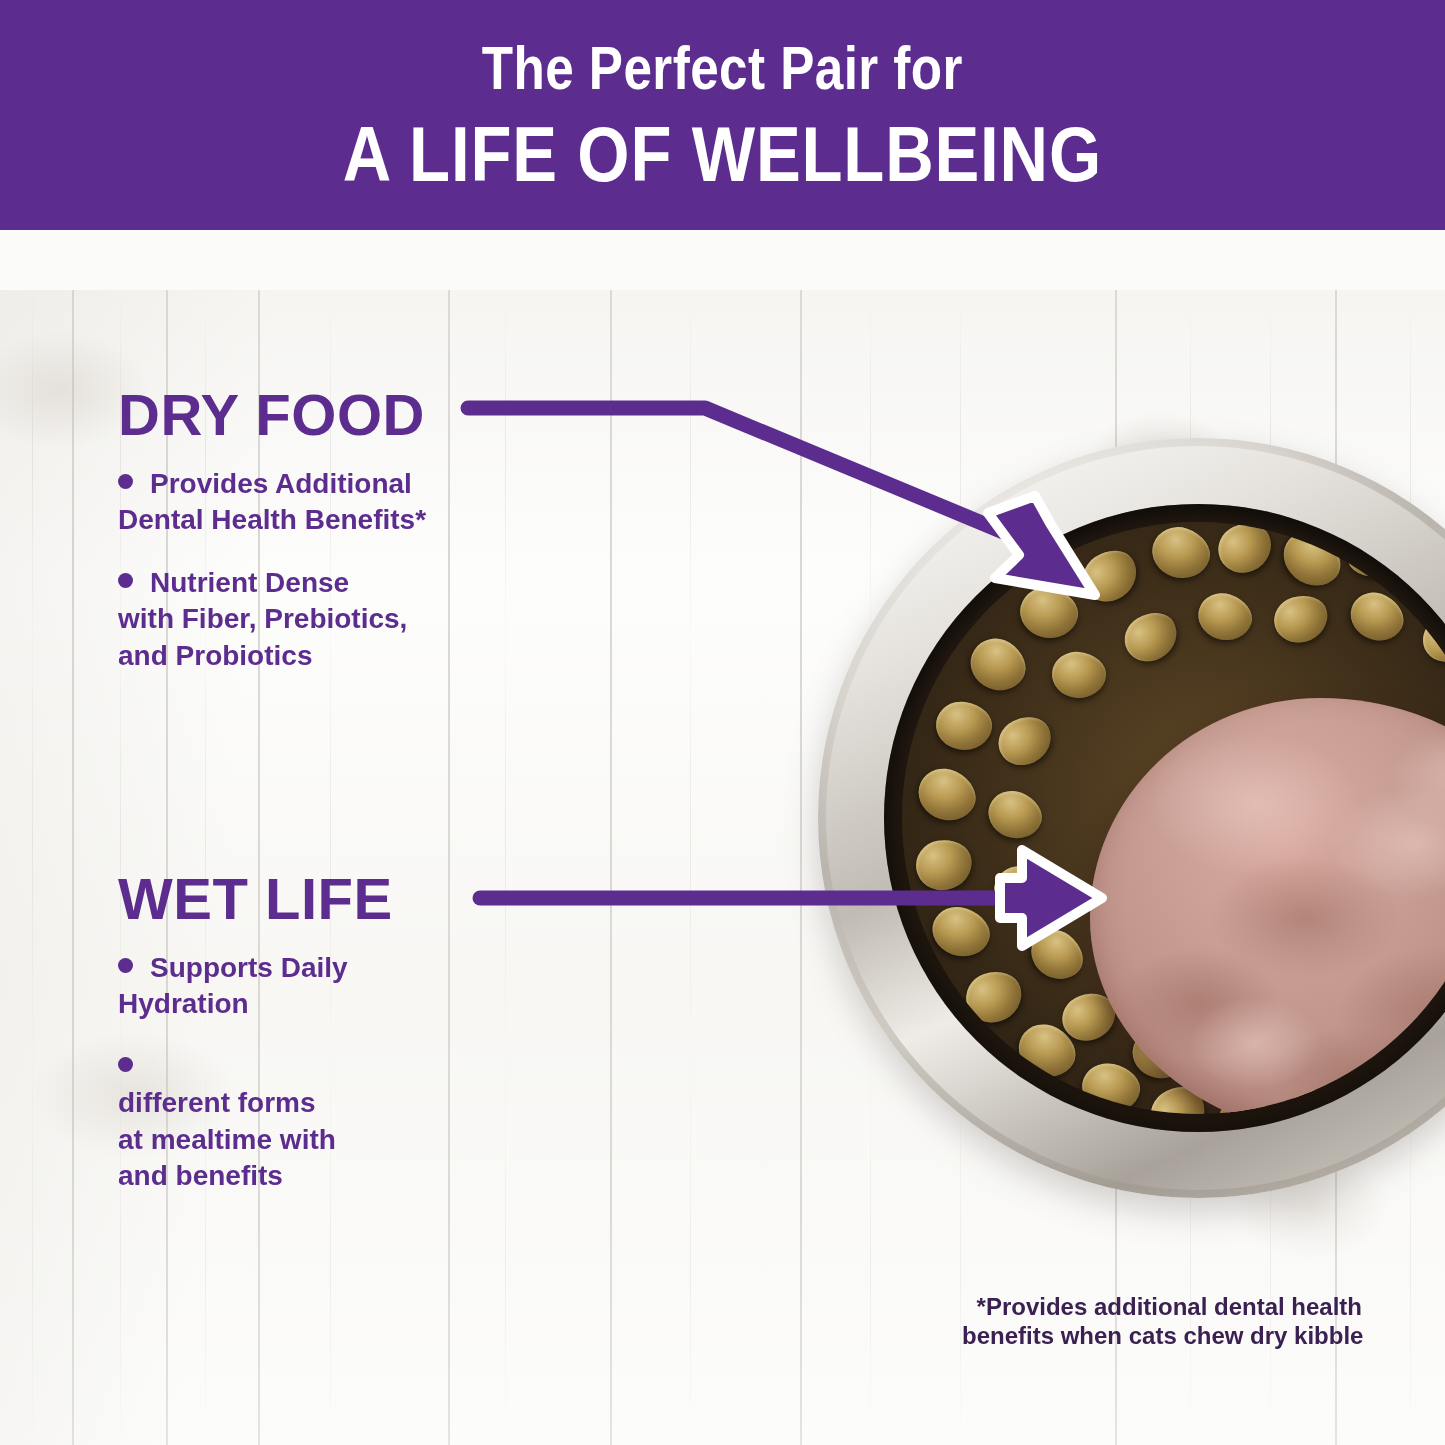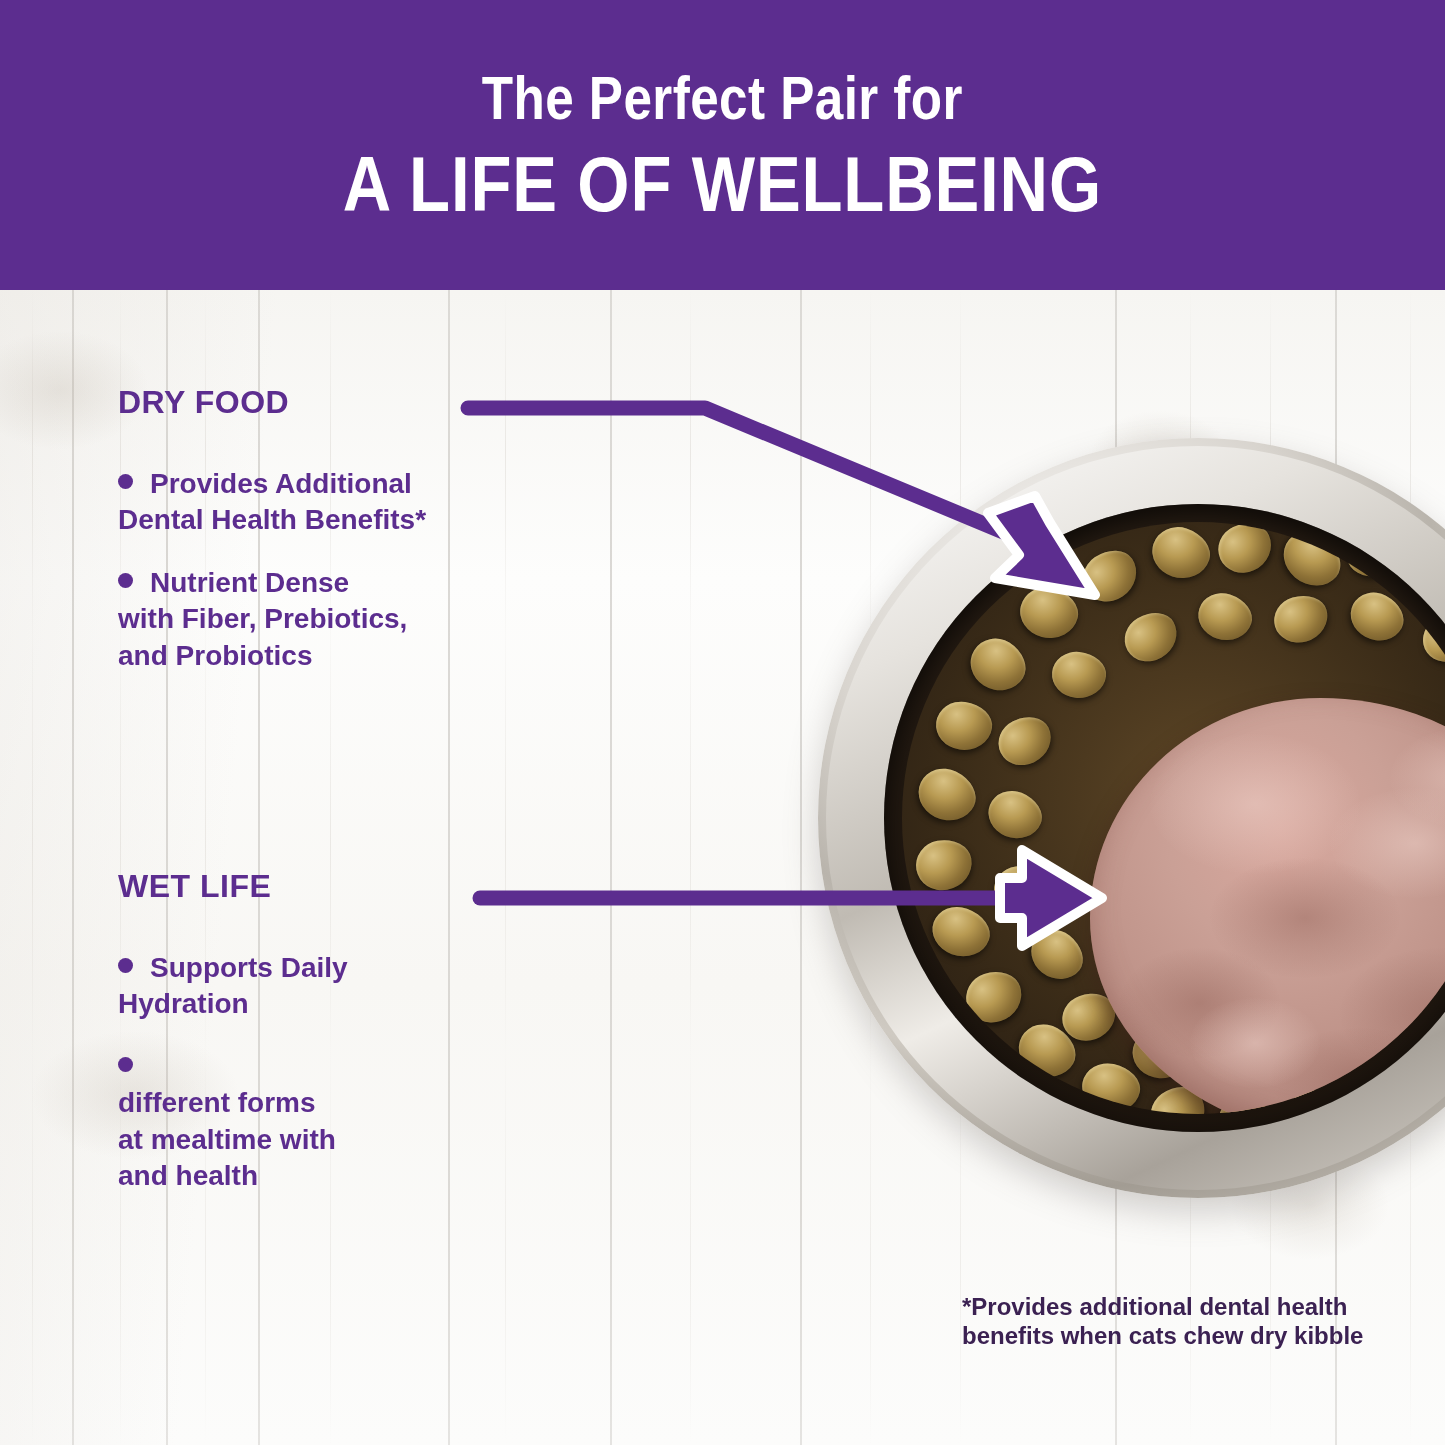--- a/index.html
+++ b/index.html
@@ -55,21 +55,21 @@
   .smudge {
     position: absolute;
     border-radius: 50%;
     background: radial-gradient(ellipse at center, rgba(186,176,162,0.26) 0%, rgba(186,176,162,0) 70%);
   }
 
   
   .header-band {
     position: absolute;
     left: 0; top: 0;
-    width: 1445px; height: 290px;
+    width: 1445px; height: 230px;
     background: #5C2D8F;
     display: flex;
     flex-direction: column;
     align-items: center;
     justify-content: center;
   }
   .header-line1 {
     color: #ffffff;
     font-family: "Liberation Sans Narrow", "Liberation Sans", sans-serif;
     font-weight: bold;
@@ -161,21 +161,21 @@
     width: 1445px; height: 1445px;
     pointer-events: none;
   }
 
   
   .section-heading {
     position: absolute;
     color: #5C2D8F;
     font-family: "Liberation Sans", sans-serif;
     font-weight: bold;
-    font-size: 32px;
+    font-size: 58px;
     letter-spacing: 0.5px;
     line-height: 1;
     white-space: nowrap;
   }
   .bullet-block {
     position: absolute;
     color: #5C2D8F;
     font-family: "Liberation Sans", sans-serif;
     font-weight: bold;
     font-size: 28px;
@@ -196,20 +196,21 @@
   }
   .footnote {
     position: absolute;
     left: 962px; top: 1292px;
     width: 400px;
     color: #3B2152;
     font-family: "Liberation Sans", sans-serif;
     font-weight: bold;
     font-size: 24px;
     line-height: 1.22;
+    text-align: right;
   }
   .footnote span { display: block; white-space: nowrap; }
 </style>
 </head>
 <body>
 
 <div id="page">
 
   <div class="wood-bg">
     <div class="plank-line" style="left:72px;"></div>
@@ -336,21 +337,21 @@
 
   <div class="bullet-block" style="left:118px; top:950px;">
     <div class="bullet-item">
       <span class="bullet-line"><span class="bullet-dot"></span><span>Supports Daily</span></span>
       <span class="bullet-line">Hydration</span>
     </div>
     <div class="bullet-item">
       <span class="bullet-line"><span class="bullet-dot"></span></span>
       <span class="bullet-line">different forms</span>
       <span class="bullet-line">at mealtime with</span>
-      <span class="bullet-line">and health</span>
+      <span class="bullet-line">and benefits</span>
     </div>
   </div>
 
   <div class="footnote">
     <span>*Provides additional dental health</span>
     <span>benefits when cats chew dry kibble</span>
   </div>
 
 </div>
 

